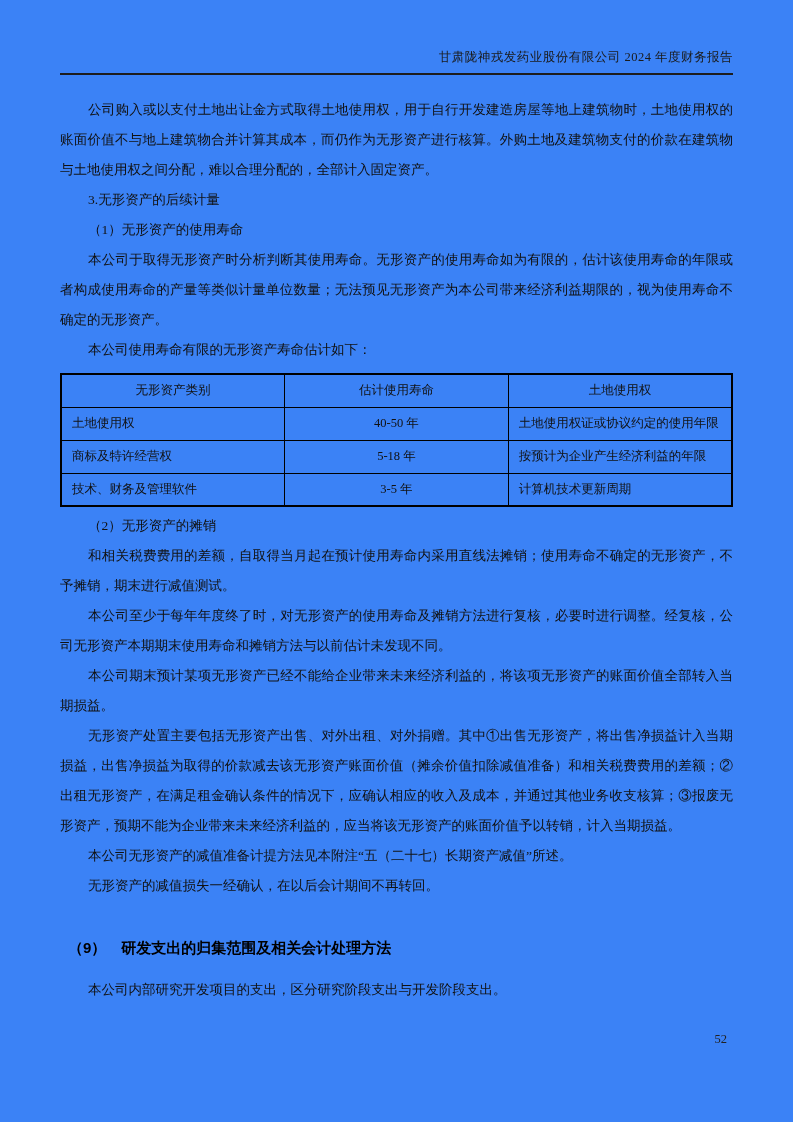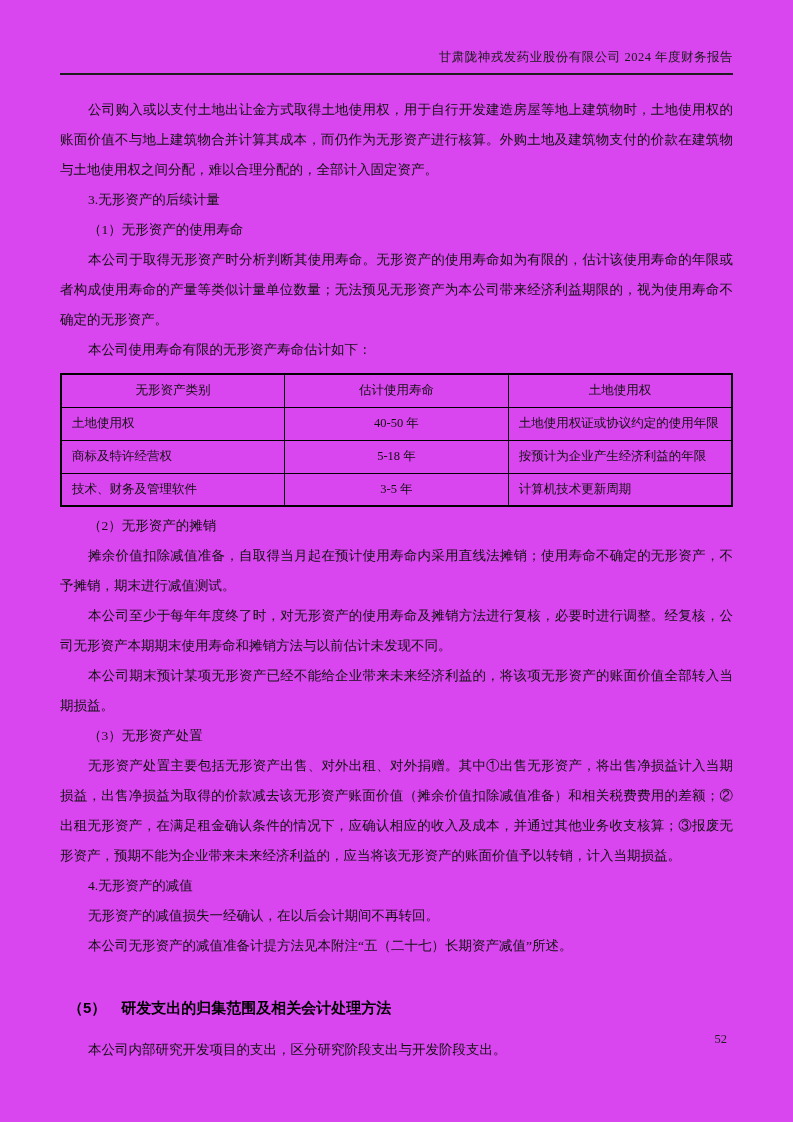--- a/index.html
+++ b/index.html
@@ -6,21 +6,21 @@
   html, body {
     margin: 0;
     padding: 0;
     background: #ffffff;
   }
   .page {
     position: relative;
     width: 793px;
     height: 1122px;
     margin: 0 auto;
-    background: #d946ef;
+    background: #3b82f6;
     padding: 48px 60px 0 60px;
     font-family: "Liberation Serif", "DejaVu Serif", serif;
     color: #111111;
     overflow: hidden;
   }
   .doc-header {
     text-align: right;
     font-size: 12.5px;
     line-height: 18px;
     letter-spacing: 0.5px;
@@ -117,37 +117,35 @@
         <tr>
           <td class="cell-left">技术、财务及管理软件</td>
           <td class="cell-center">3-5 年</td>
           <td class="cell-left">计算机技术更新周期</td>
         </tr>
       </tbody>
     </table>
 
     <p class="para">（2）无形资产的摊销</p>
 
-    <p class="para">摊余价值扣除减值准备，自取得当月起在预计使用寿命内采用直线法摊销；使用寿命不确定的无形资产，不予摊销，期末进行减值测试。</p>
+    <p class="para">和相关税费费用的差额，自取得当月起在预计使用寿命内采用直线法摊销；使用寿命不确定的无形资产，不予摊销，期末进行减值测试。</p>
 
     <p class="para">本公司至少于每年年度终了时，对无形资产的使用寿命及摊销方法进行复核，必要时进行调整。经复核，公司无形资产本期期末使用寿命和摊销方法与以前估计未发现不同。</p>
 
     <p class="para">本公司期末预计某项无形资产已经不能给企业带来未来经济利益的，将该项无形资产的账面价值全部转入当期损益。</p>
 
-    <p class="para">（3）无形资产处置</p>
 
     <p class="para">无形资产处置主要包括无形资产出售、对外出租、对外捐赠。其中①出售无形资产，将出售净损益计入当期损益，出售净损益为取得的价款减去该无形资产账面价值（摊余价值扣除减值准备）和相关税费费用的差额；②出租无形资产，在满足租金确认条件的情况下，应确认相应的收入及成本，并通过其他业务收支核算；③报废无形资产，预期不能为企业带来未来经济利益的，应当将该无形资产的账面价值予以转销，计入当期损益。</p>
 
-    <p class="para">4.无形资产的减值</p>
+
+    <p class="para">本公司无形资产的减值准备计提方法见本附注“五（二十七）长期资产减值”所述。</p>
 
     <p class="para">无形资产的减值损失一经确认，在以后会计期间不再转回。</p>
 
-    <p class="para">本公司无形资产的减值准备计提方法见本附注“五（二十七）长期资产减值”所述。</p>
-
-    <h2 class="section-heading">（5）　研发支出的归集范围及相关会计处理方法</h2>
+    <h2 class="section-heading">（9）　研发支出的归集范围及相关会计处理方法</h2>
 
     <p class="para">本公司内部研究开发项目的支出，区分研究阶段支出与开发阶段支出。</p>
 
   </main>
 
   <div class="page-number">52</div>
 
 </div>
 
 </body></html>

